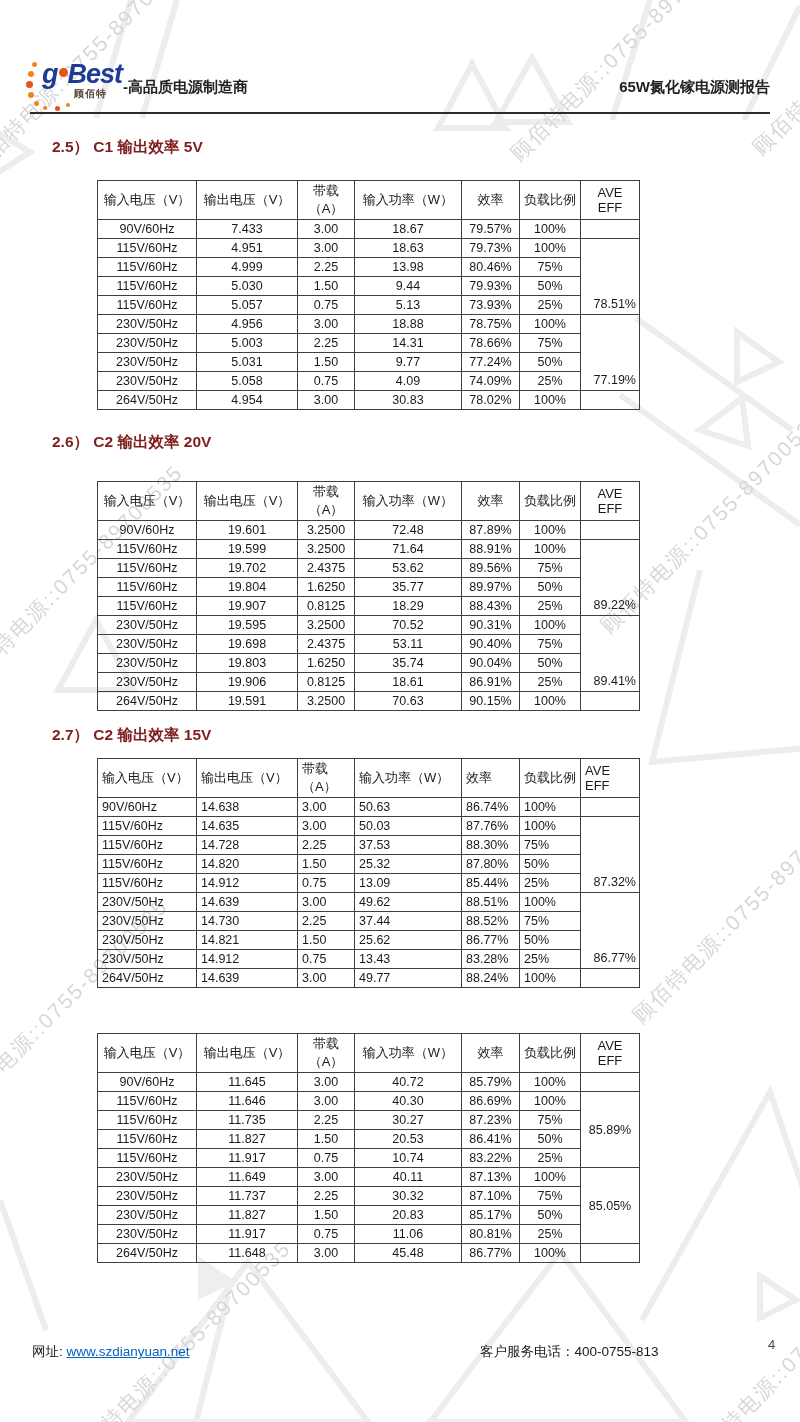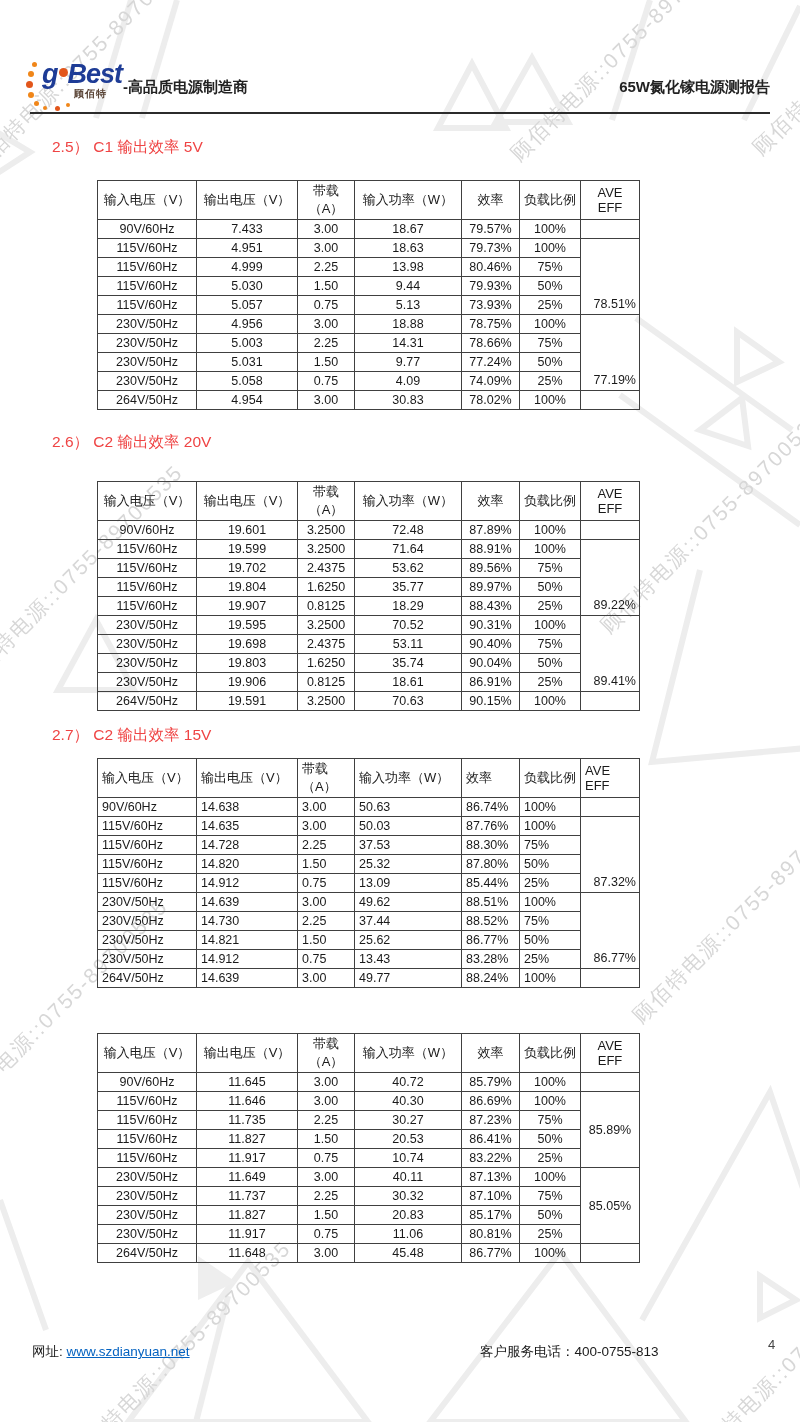--- a/index.html
+++ b/index.html
@@ -26,21 +26,21 @@
   #logo-line1 .gdot { display:inline-block; width:9px; height:9px; background:#e2561b; border-radius:50%;
     vertical-align: 6px; margin: 0 0px 0 1px;}
   #logo-sub { position: absolute; left: 44px; top: 29px; font-size: 10px; font-weight: bold;
     color: #5a4436; letter-spacing: 1px; }
   #tagline { position: absolute; left: 123px; top: 78px; font-size: 15px; font-weight: 600; color: #222; }
   #doc-title { position: absolute; right: 30px; top: 78px; font-size: 15px; font-weight: 600; color: #222; }
   #hdr-rule { position: absolute; left: 30px; top: 112px; width: 740px; height: 0;
     border-top: 2px solid #2b2b2b; }
   
   .sec { position: absolute; left: 52px; }
-  .sec-heading { font-size: 15.5px; color: #ef4444; font-weight: 400; }
+  .sec-heading { font-size: 15.5px; color: #7f1d1d; font-weight: 700; }
   .tbl { border-collapse: collapse; margin-left: 45px; background: transparent; }
   .tbl th, .tbl td {
     border: 1px solid #404040; font-size: 12.5px; color: #1a1a1a;
     padding: 1px 3px; height: 19px; font-weight: normal;
   }
   .tbl th { height: 21px; font-size: 13px; }
   .tbl col.c1 { width: 99px; } .tbl col.c2 { width: 101px; }
   .tbl col.c3 { width: 57px; } .tbl col.c4 { width: 107px; }
   .tbl col.c5 { width: 58px; } .tbl col.c6 { width: 61px; }
   .tbl col.c7 { width: 59px; }

